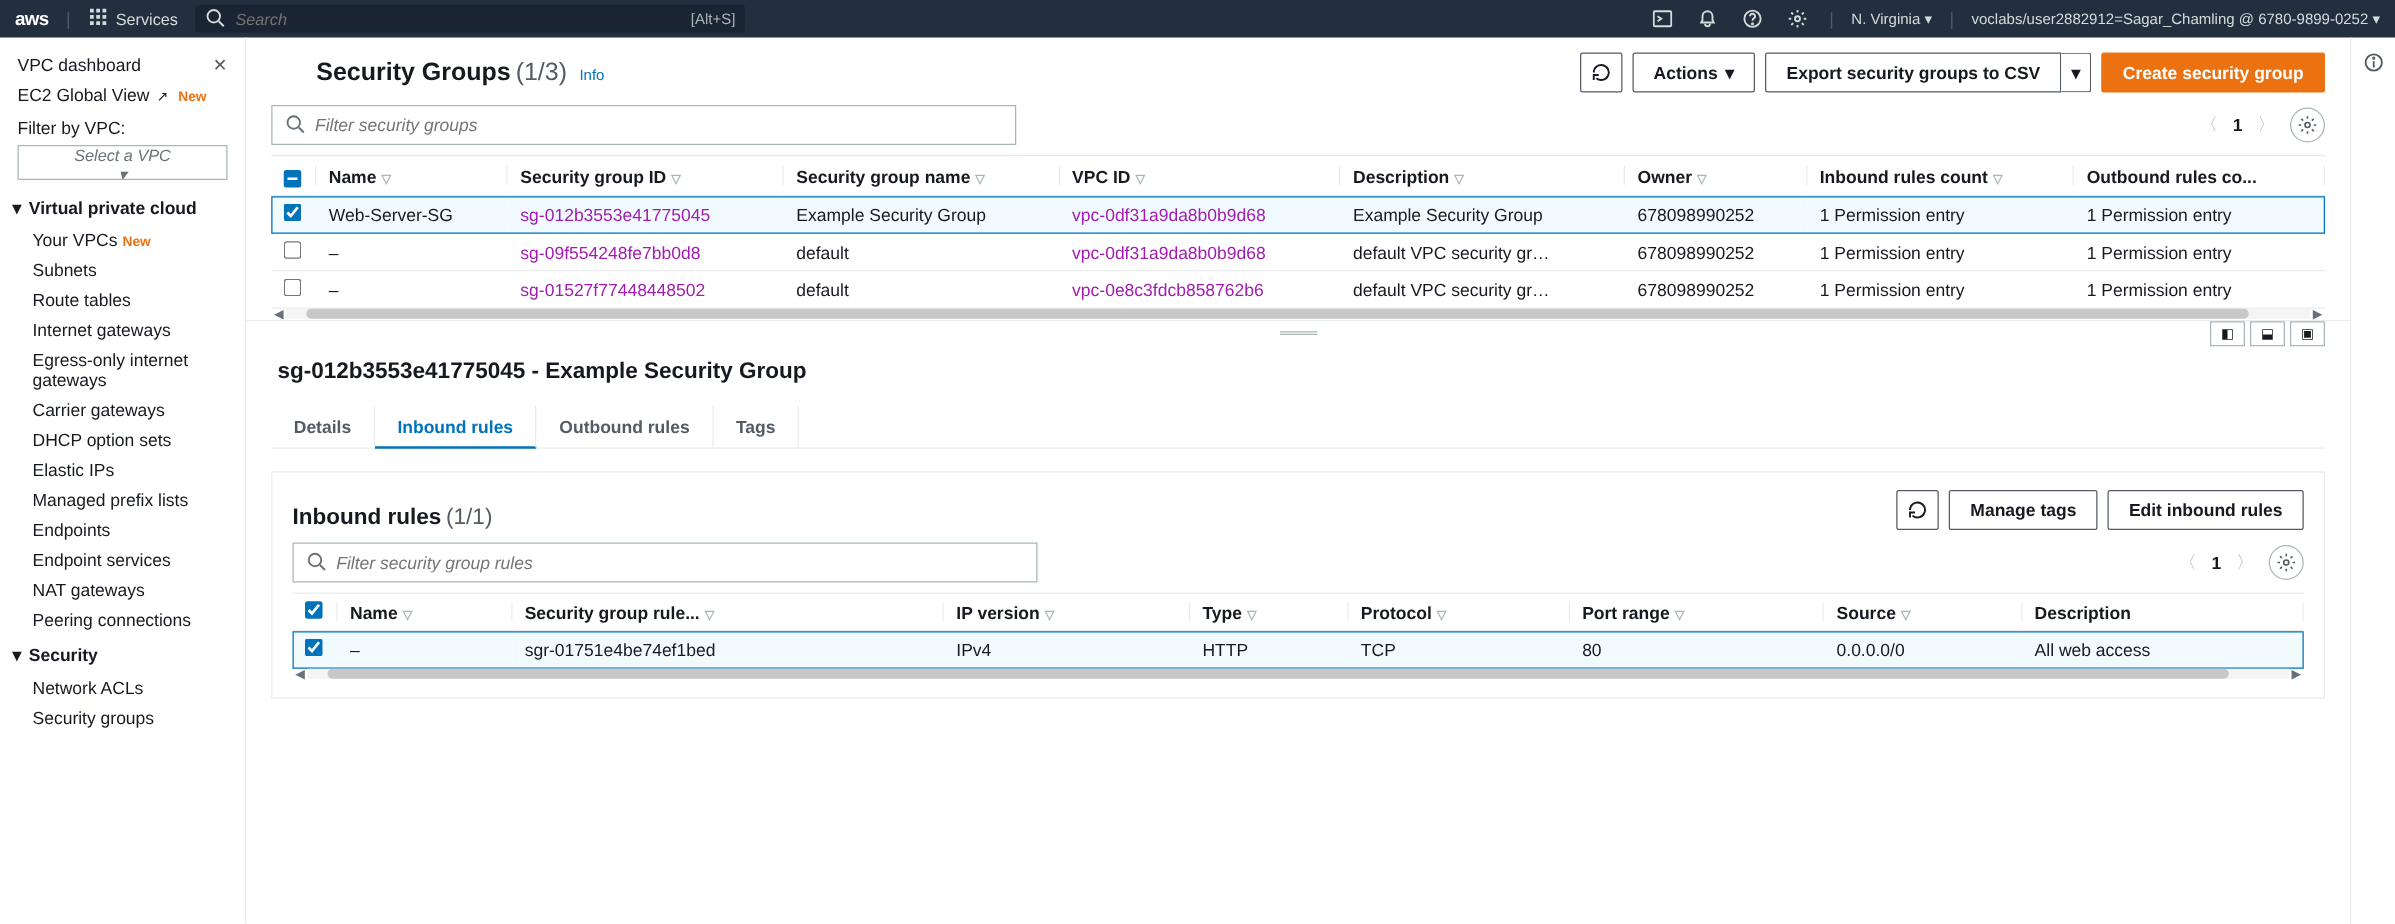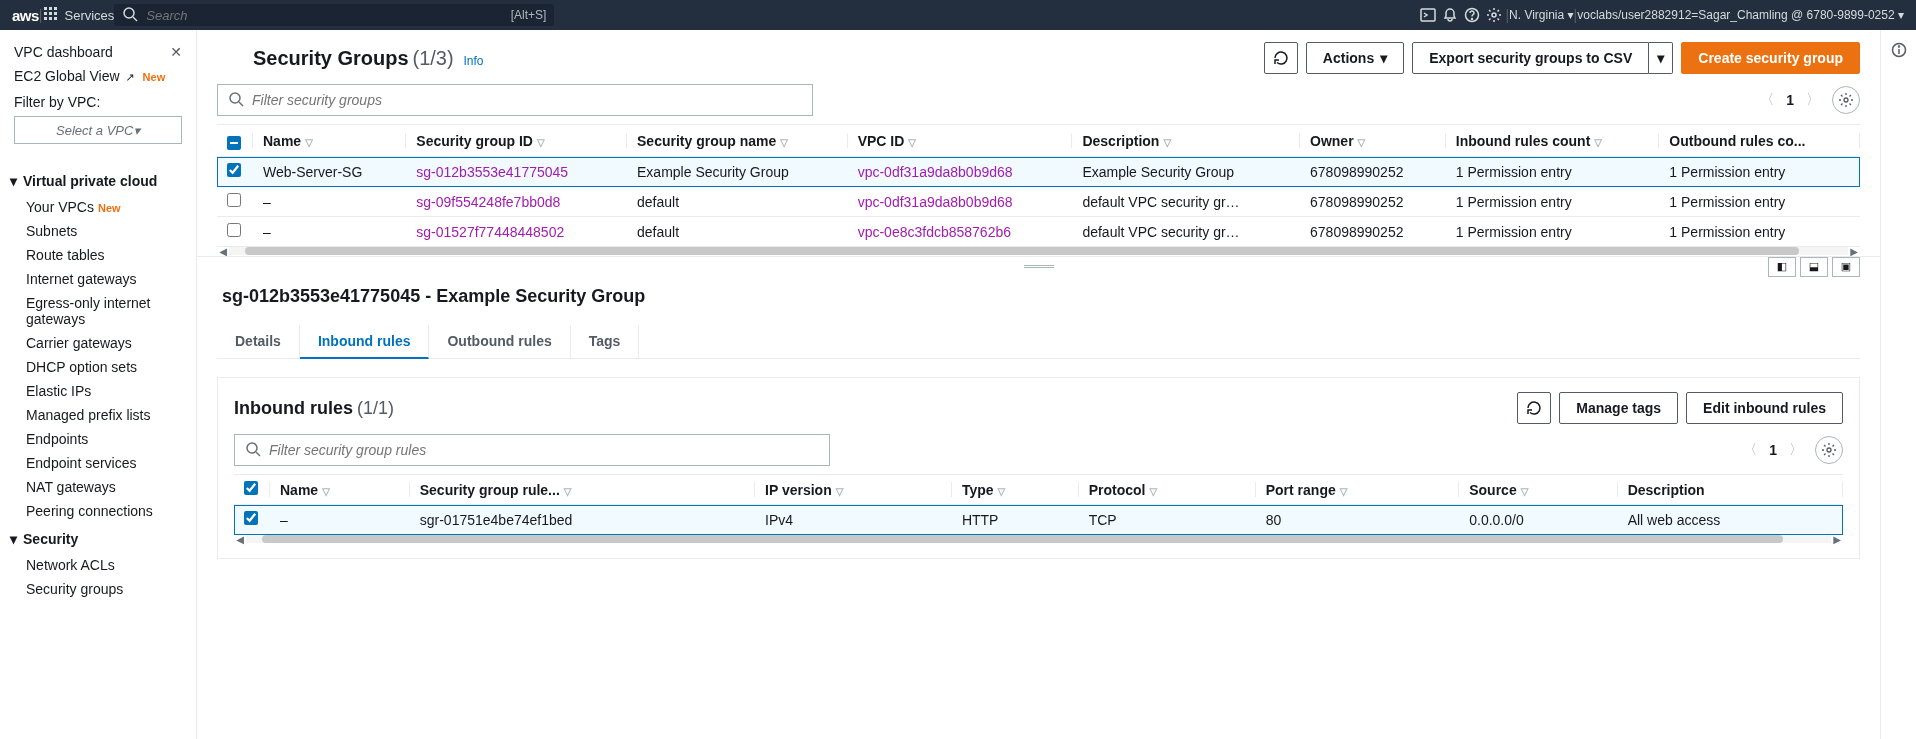--- a/index.html
+++ b/index.html
@@ -1,37 +1,37 @@
 <!DOCTYPE html>
 <html><head>
 <meta charset="utf-8">
 <style>
 * { margin:0; padding:0; box-sizing:border-box; font-family:"Amazon Ember","Helvetica Neue",Arial,sans-serif; }
 body { background:#fff; width:1916px; height:739px; overflow:hidden; font-size:14px; color:#16191f; }
 
 
-.topnav { height:30px; background:#232f3e; display:flex; align-items:center; color:#d5dbdb; padding:0 12px; }
+.topnav { height:30px; background:#232f3e; display:flex; align-items:center; color:#d5dbdb; padding:0 12px; gap:14px; }
 .topnav .logo { font-weight:700; color:#fff; font-size:15px; letter-spacing:-0.5px; }
 .topnav .services { display:flex; align-items:center; gap:6px; cursor:pointer; font-size:13px; }
 .topnav .search { flex:0 0 440px; background:#1a2433; height:22px; border-radius:3px; display:flex; align-items:center; padding:0 8px; gap:8px; }
 .topnav .search input { background:transparent; border:0; color:#d5dbdb; flex:1; outline:none; font-style:italic; font-size:13px; }
 .topnav .search .kbd { font-size:12px; color:#aab7b8; }
 .topnav .spacer { flex:1; }
 .topnav .icon-btn { width:22px; height:22px; display:flex; align-items:center; justify-content:center; cursor:pointer; }
 .topnav .region { font-size:12px; cursor:pointer; }
 .topnav .account { font-size:12px; cursor:pointer; max-width:340px; white-space:nowrap; }
 
 
 .workspace { display:flex; height:calc(100% - 30px); position:relative; }
 .sidebar { width:197px; border-right:1px solid #e9ebed; overflow-y:auto; padding:10px 0 10px 0; }
 .sidebar .row { display:flex; justify-content:space-between; padding:4px 14px; }
 .sidebar .row a { color:#16191f; text-decoration:none; font-size:14px; }
 .sidebar .close { cursor:pointer; color:#545b64; }
 .sidebar .filter-label { padding:6px 14px 4px; font-size:14px; }
-.sidebar .select { margin:2px 14px 21px; border:1px solid #aab7b8; height:28px; display:flex; align-items:center; justify-content:center; padding:0 8px; cursor:pointer; font-style:italic; color:#687078; font-size:13px; }
+.sidebar .select { margin:2px 14px 6px; border:1px solid #aab7b8; height:28px; display:flex; align-items:center; justify-content:space-between; padding:0 8px; cursor:pointer; font-style:italic; color:#687078; font-size:13px;flex-direction:column; }
 .sidebar .section-h { display:flex; align-items:center; gap:6px; padding:8px 10px 6px; font-weight:700; font-size:14px; cursor:pointer; }
 .sidebar .nav-item { padding:4px 14px 4px 26px; font-size:14px; }
 .sidebar .nav-item a { color:#16191f; text-decoration:none; }
 .sidebar .badge-new { color:#ec7211; font-size:11px; font-weight:700; margin-left:4px; }
 .sidebar .ext-icon { font-size:11px; margin-left:2px; }
 
 .main { flex:1; display:flex; flex-direction:column; overflow:hidden; }
 
 
 .panel-top { padding:12px 20px 0; overflow:hidden; }
@@ -79,21 +79,21 @@
 .splitter .win-icons { position:absolute; right:20px; display:flex; gap:4px; }
 .splitter .win-icons span { width:28px; height:20px; border:1px solid #aab7b8; display:flex; align-items:center; justify-content:center; cursor:pointer; font-size:11px; }
 
 .panel-bottom { padding:4px 20px 10px; overflow:auto; flex:1; }
 .detail-title { font-size:18px; font-weight:700; margin:6px 5px 18px; }
 .tabs { display:flex; border-bottom:1px solid #e9ebed; margin-bottom:18px; }
 .tabs .tab { padding:8px 18px; cursor:pointer; font-size:14px; color:#545b64; font-weight:700; border-right:1px solid #e9ebed; }
 .tabs .tab.active { color:#0073bb; border-bottom:2px solid #0073bb; margin-bottom:-1px; }
 
 .sub-panel { border:1px solid #e9ebed; padding:14px 16px; }
-.sub-head { display:flex; align-items:center; justify-content:space-between; margin-bottom:10px; }
+.sub-head { display:flex; align-items:flex-end; justify-content:space-between; margin-bottom:10px; }
 .sub-head .title { font-size:18px; font-weight:700; }
 
 
 svg { width:16px; height:16px; }
 .right-strip { width:36px; border-left:1px solid #e9ebed; display:flex; flex-direction:column; align-items:center; padding-top:12px; }
 .right-strip span { cursor:pointer; color:#545b64; }
 </style>
 </head>
 <body>
 

